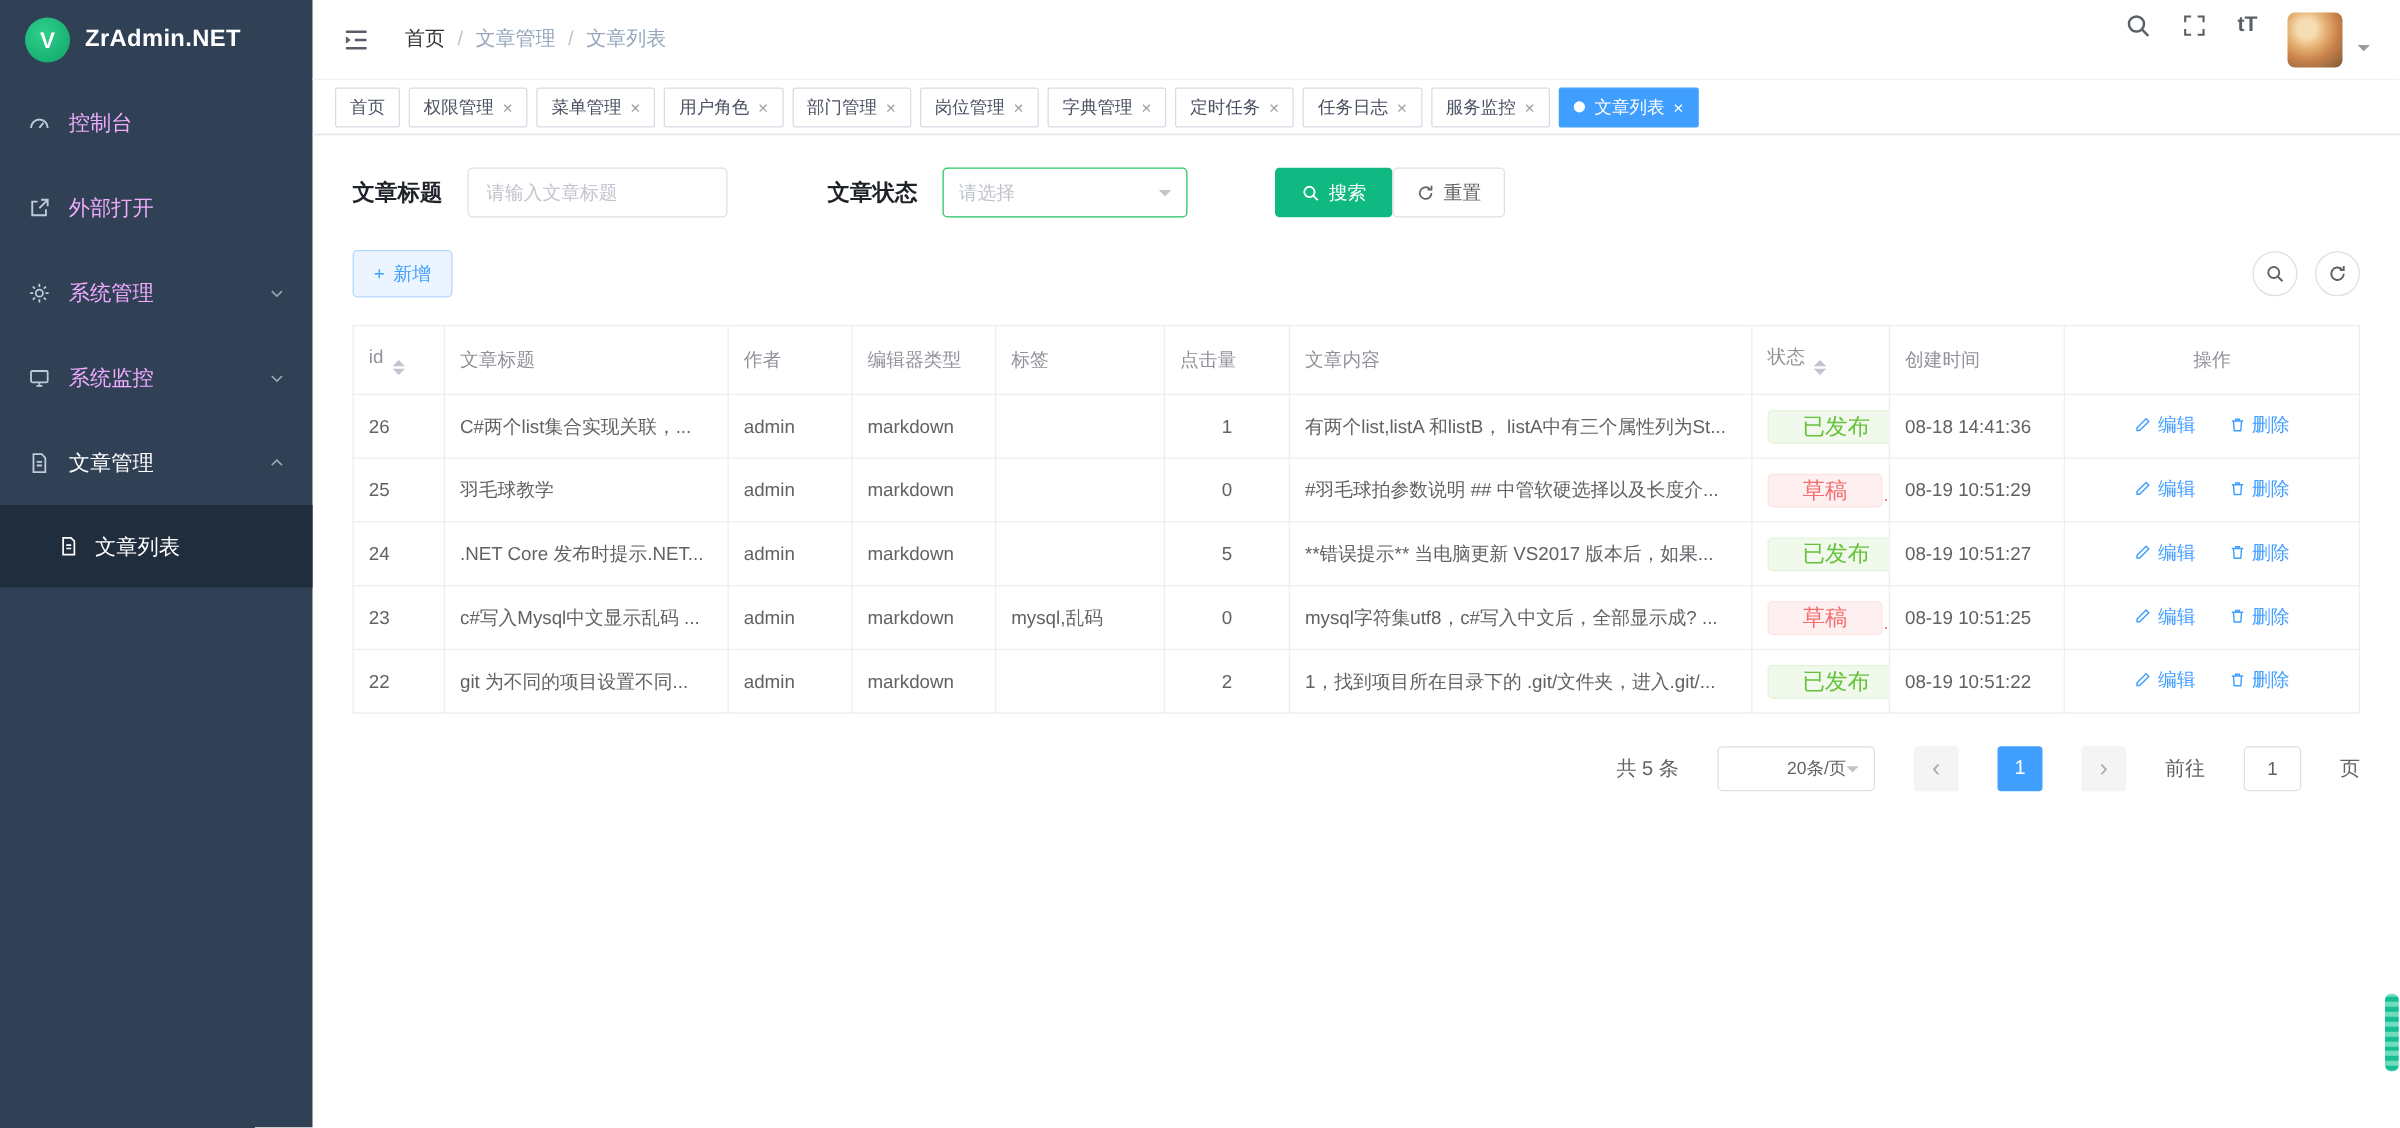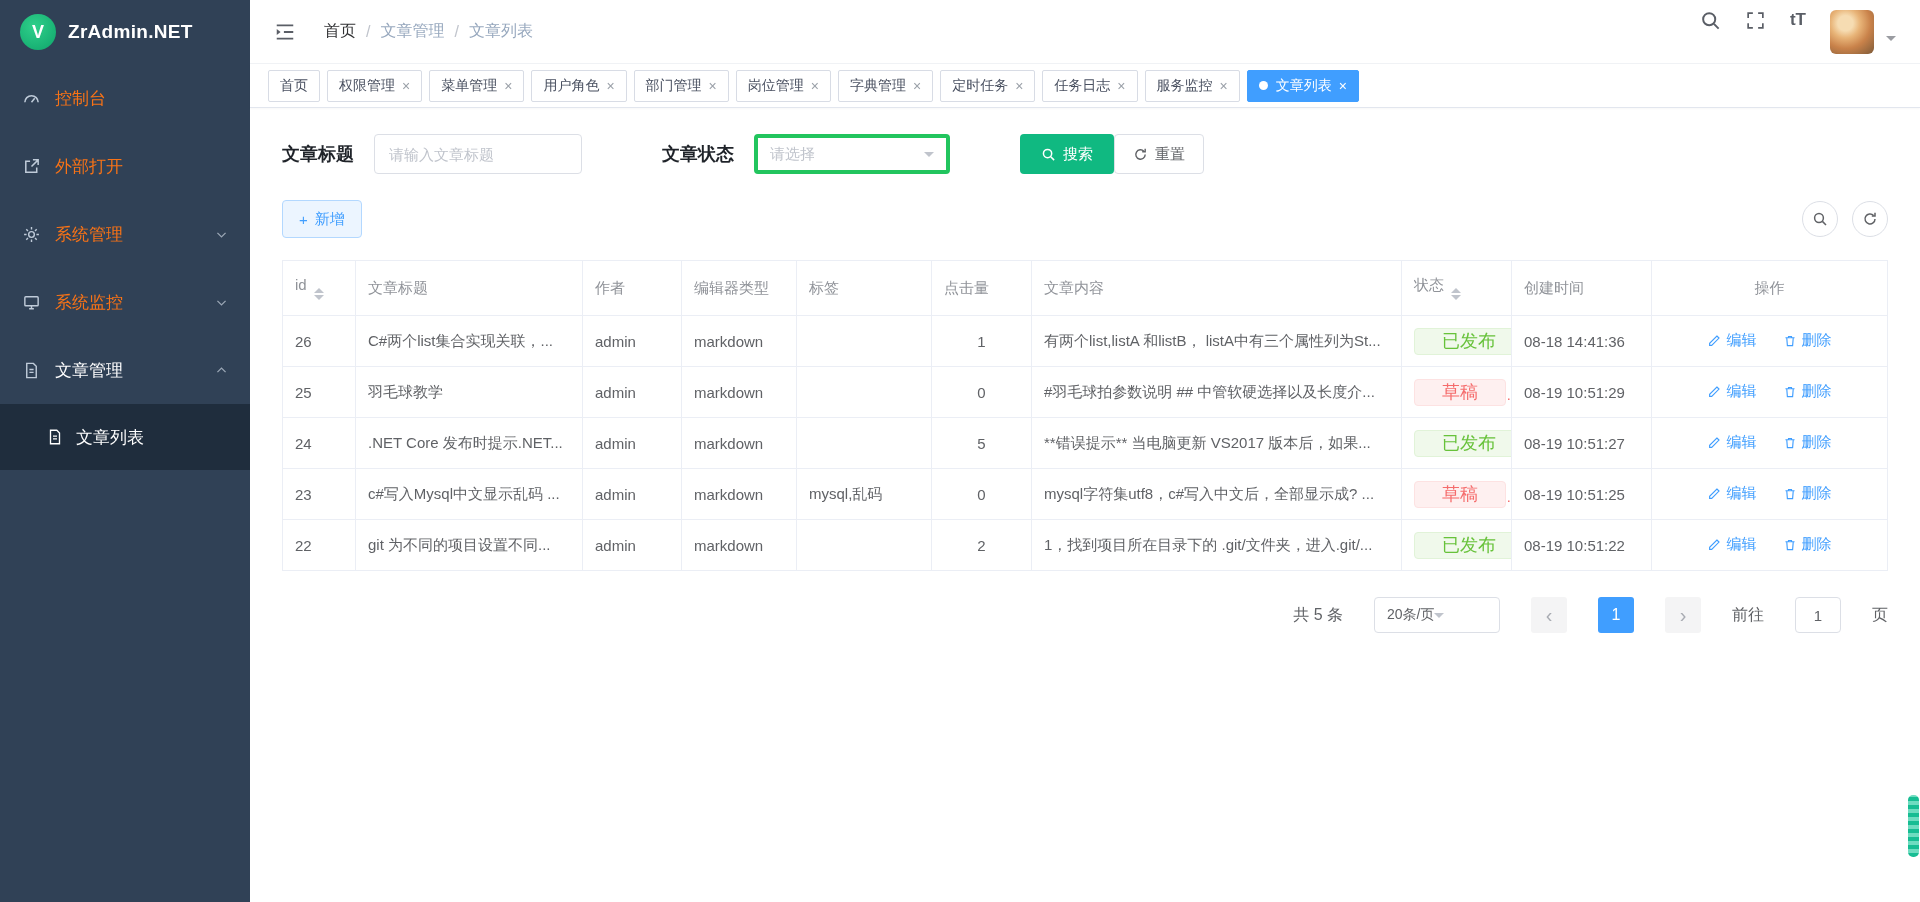--- a/index.html
+++ b/index.html
@@ -6,21 +6,21 @@
   html,body{width:1920px;height:902px;overflow:hidden}
   body{font-family:"Liberation Sans","DejaVu Sans",sans-serif;background:#fff;display:flex;color:#303133}
   svg{display:block}
 
   
   .sidebar{width:250px;height:100%;background:#304156;flex-shrink:0;display:flex;flex-direction:column}
   .logo-bar{height:64px;display:flex;align-items:center;padding-left:20px;gap:12px}
   .logo-circle{width:36px;height:36px;border-radius:50%;background:radial-gradient(circle at 40% 35%,#2fd08b,#0fa46a);display:flex;align-items:center;justify-content:center;color:#fff;font-weight:bold;font-size:18px}
   .app-title{color:#fff;font-size:19px;font-weight:bold;letter-spacing:.3px}
   .menu{display:flex;flex-direction:column}
-  .menu-item{height:68px;display:flex;align-items:center;padding:0 22px;font-size:17px;color:#f97316;cursor:pointer}
+  .menu-item{height:68px;display:flex;align-items:center;padding:0 22px;font-size:17px;color:#f0abfc;cursor:pointer}
   .menu-item .mi{margin-right:14px;flex-shrink:0;color:#bfcbd9}
   .menu-item .chev{margin-left:auto;color:#9aa6b5}
   .menu-item.open{color:#fff}
   .submenu-item{height:66px;display:flex;align-items:center;padding-left:46px;font-size:17px;background:#1f2d3d;color:#fff;cursor:pointer}
   .submenu-item .mi{margin-right:12px}
 
   
   .main{flex:1;display:flex;flex-direction:column;min-width:0}
   .navbar{height:64px;display:flex;align-items:center;padding:0 24px;border-bottom:1px solid #f0f2f5}
   .hamburger{color:#5a5e66;cursor:pointer}
@@ -43,21 +43,21 @@
   .dot{width:9px;height:9px;border-radius:50%;background:#fff;margin-right:8px}
 
   
   .content{flex:1;padding:26px 32px;position:relative}
 
   .filter-row{display:flex;align-items:center}
   .f-label{font-size:18px;font-weight:bold;color:#1f2329;margin-right:20px}
   .f-input{width:208px;height:40px;border:1px solid #dcdfe6;border-radius:4px;padding:0 14px;font-size:15px;color:#606266;outline:none;font-family:inherit}
   .f-input::placeholder{color:#c0c4cc}
   .f-label2{margin-left:80px}
-  .f-select{width:196px;height:40px;border:4px solid #22c55e;border-radius:4px;padding:0 12px;display:flex;align-items:center;justify-content:space-between;cursor:pointer}
+  .f-select{width:196px;height:40px;border:1px solid #22c55e;border-radius:4px;padding:0 12px;display:flex;align-items:center;justify-content:space-between;cursor:pointer}
   .sel-placeholder{font-size:15px;color:#c0c4cc}
   .sel-caret{width:0;height:0;border:5px solid transparent;border-top-color:#c0c4cc;margin-top:5px}
   .btn{display:inline-flex;align-items:center;justify-content:center;gap:7px;height:40px;border-radius:4px;font-size:15px;cursor:pointer;border:1px solid transparent;font-family:inherit}
   .btn-search{margin-left:70px;padding:0 20px;background:#10b981;color:#fff}
   .btn-reset{padding:0 18px;background:#fff;border-color:#dcdfe6;color:#606266}
 
   .toolbar-row{margin-top:26px;display:flex;align-items:center}
   .btn-add{height:38px;padding:0 16px;background:#ecf5ff;border-color:#b3d8ff;color:#409eff}
   .tool-circles{margin-left:auto;display:flex;gap:14px}
   .circle-btn{width:36px;height:36px;border-radius:50%;border:1px solid #dcdfe6;display:flex;align-items:center;justify-content:center;color:#606266;cursor:pointer;background:#fff}
@@ -72,21 +72,21 @@
   .sorts i{width:0;height:0;border:5px solid transparent;display:block}
   .sorts .up{border-bottom-color:#c0c4cc;margin-bottom:2px;border-top-width:0}
   .sorts .dn{border-top-color:#c0c4cc;border-bottom-width:0}
   .badge{display:inline-block;padding:0 27px;height:27px;line-height:25px;border-radius:4px;font-size:18px;border:1px solid transparent}
   .badge.success{color:#67c23a;background:#f0f9eb;border-color:#e1f3d8}
   .badge.danger{color:#f56c6c;background:#fef0f0;border-color:#fde2e2}
   .op{display:inline-flex;align-items:center;gap:5px;color:#409eff;cursor:pointer;margin:0 11px;text-decoration:none;font-size:15px}
 
   
   .pager{margin-top:26px;display:flex;align-items:center;justify-content:flex-end;gap:31px;font-size:16px;color:#606266}
-  .pg-select{width:126px;height:36px;border:1px solid #dcdfe6;border-radius:4px;display:flex;align-items:center;justify-content:flex-start;padding:0 12px;cursor:pointer;font-size:14px;color:#606266}
+  .pg-select{width:126px;height:36px;border:1px solid #dcdfe6;border-radius:4px;display:flex;align-items:center;justify-content:flex-end;padding:0 12px;cursor:pointer;font-size:14px;color:#606266}
   .pg-btn{width:36px;height:36px;border-radius:3px;background:#f4f4f5;color:#a8abb2;display:flex;align-items:center;justify-content:center;font-size:20px;cursor:pointer}
   .pg-current{width:36px;height:36px;border-radius:3px;background:#409eff;color:#fff;display:flex;align-items:center;justify-content:center;font-size:16px;cursor:pointer}
   .goto-input{width:46px;height:36px;border:1px solid #dcdfe6;border-radius:4px;text-align:center;font-size:15px;color:#606266;outline:none;font-family:inherit}
 
   
   .scroll-thumb{position:fixed;right:1px;bottom:45px;width:11px;height:62px;border-radius:5px;background:repeating-linear-gradient(0deg,#17bd93 0 4px,#6fdcc0 4px 8px)}
 </style>
 </head>
 <body>
 

